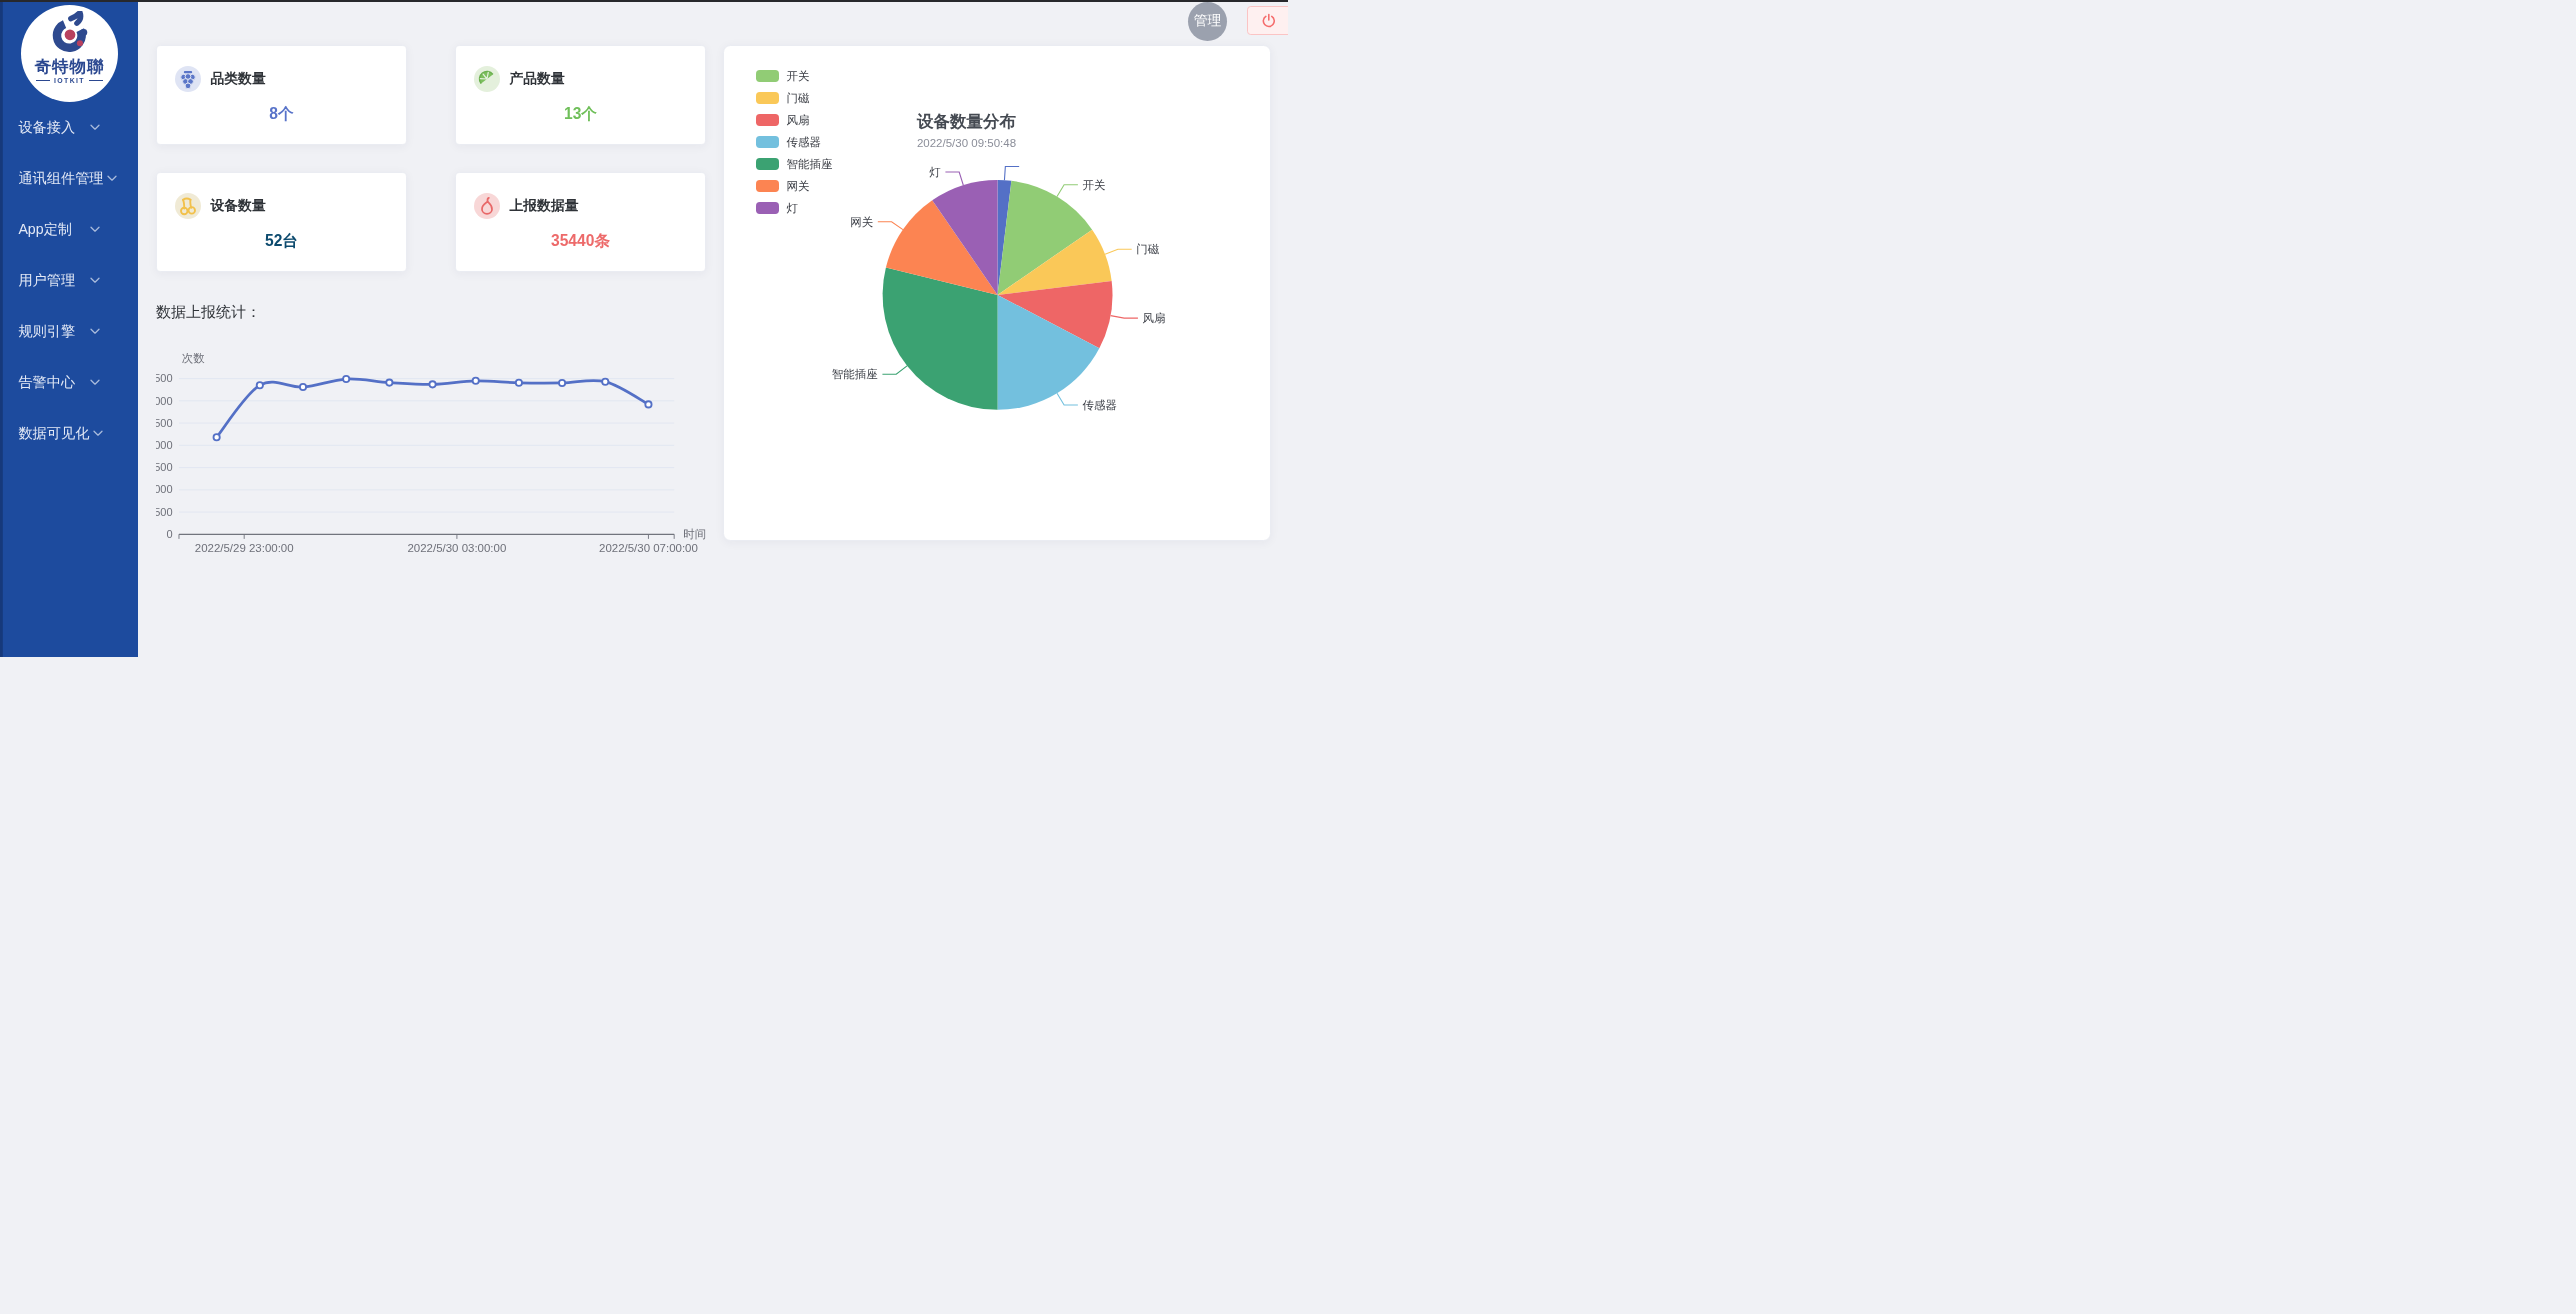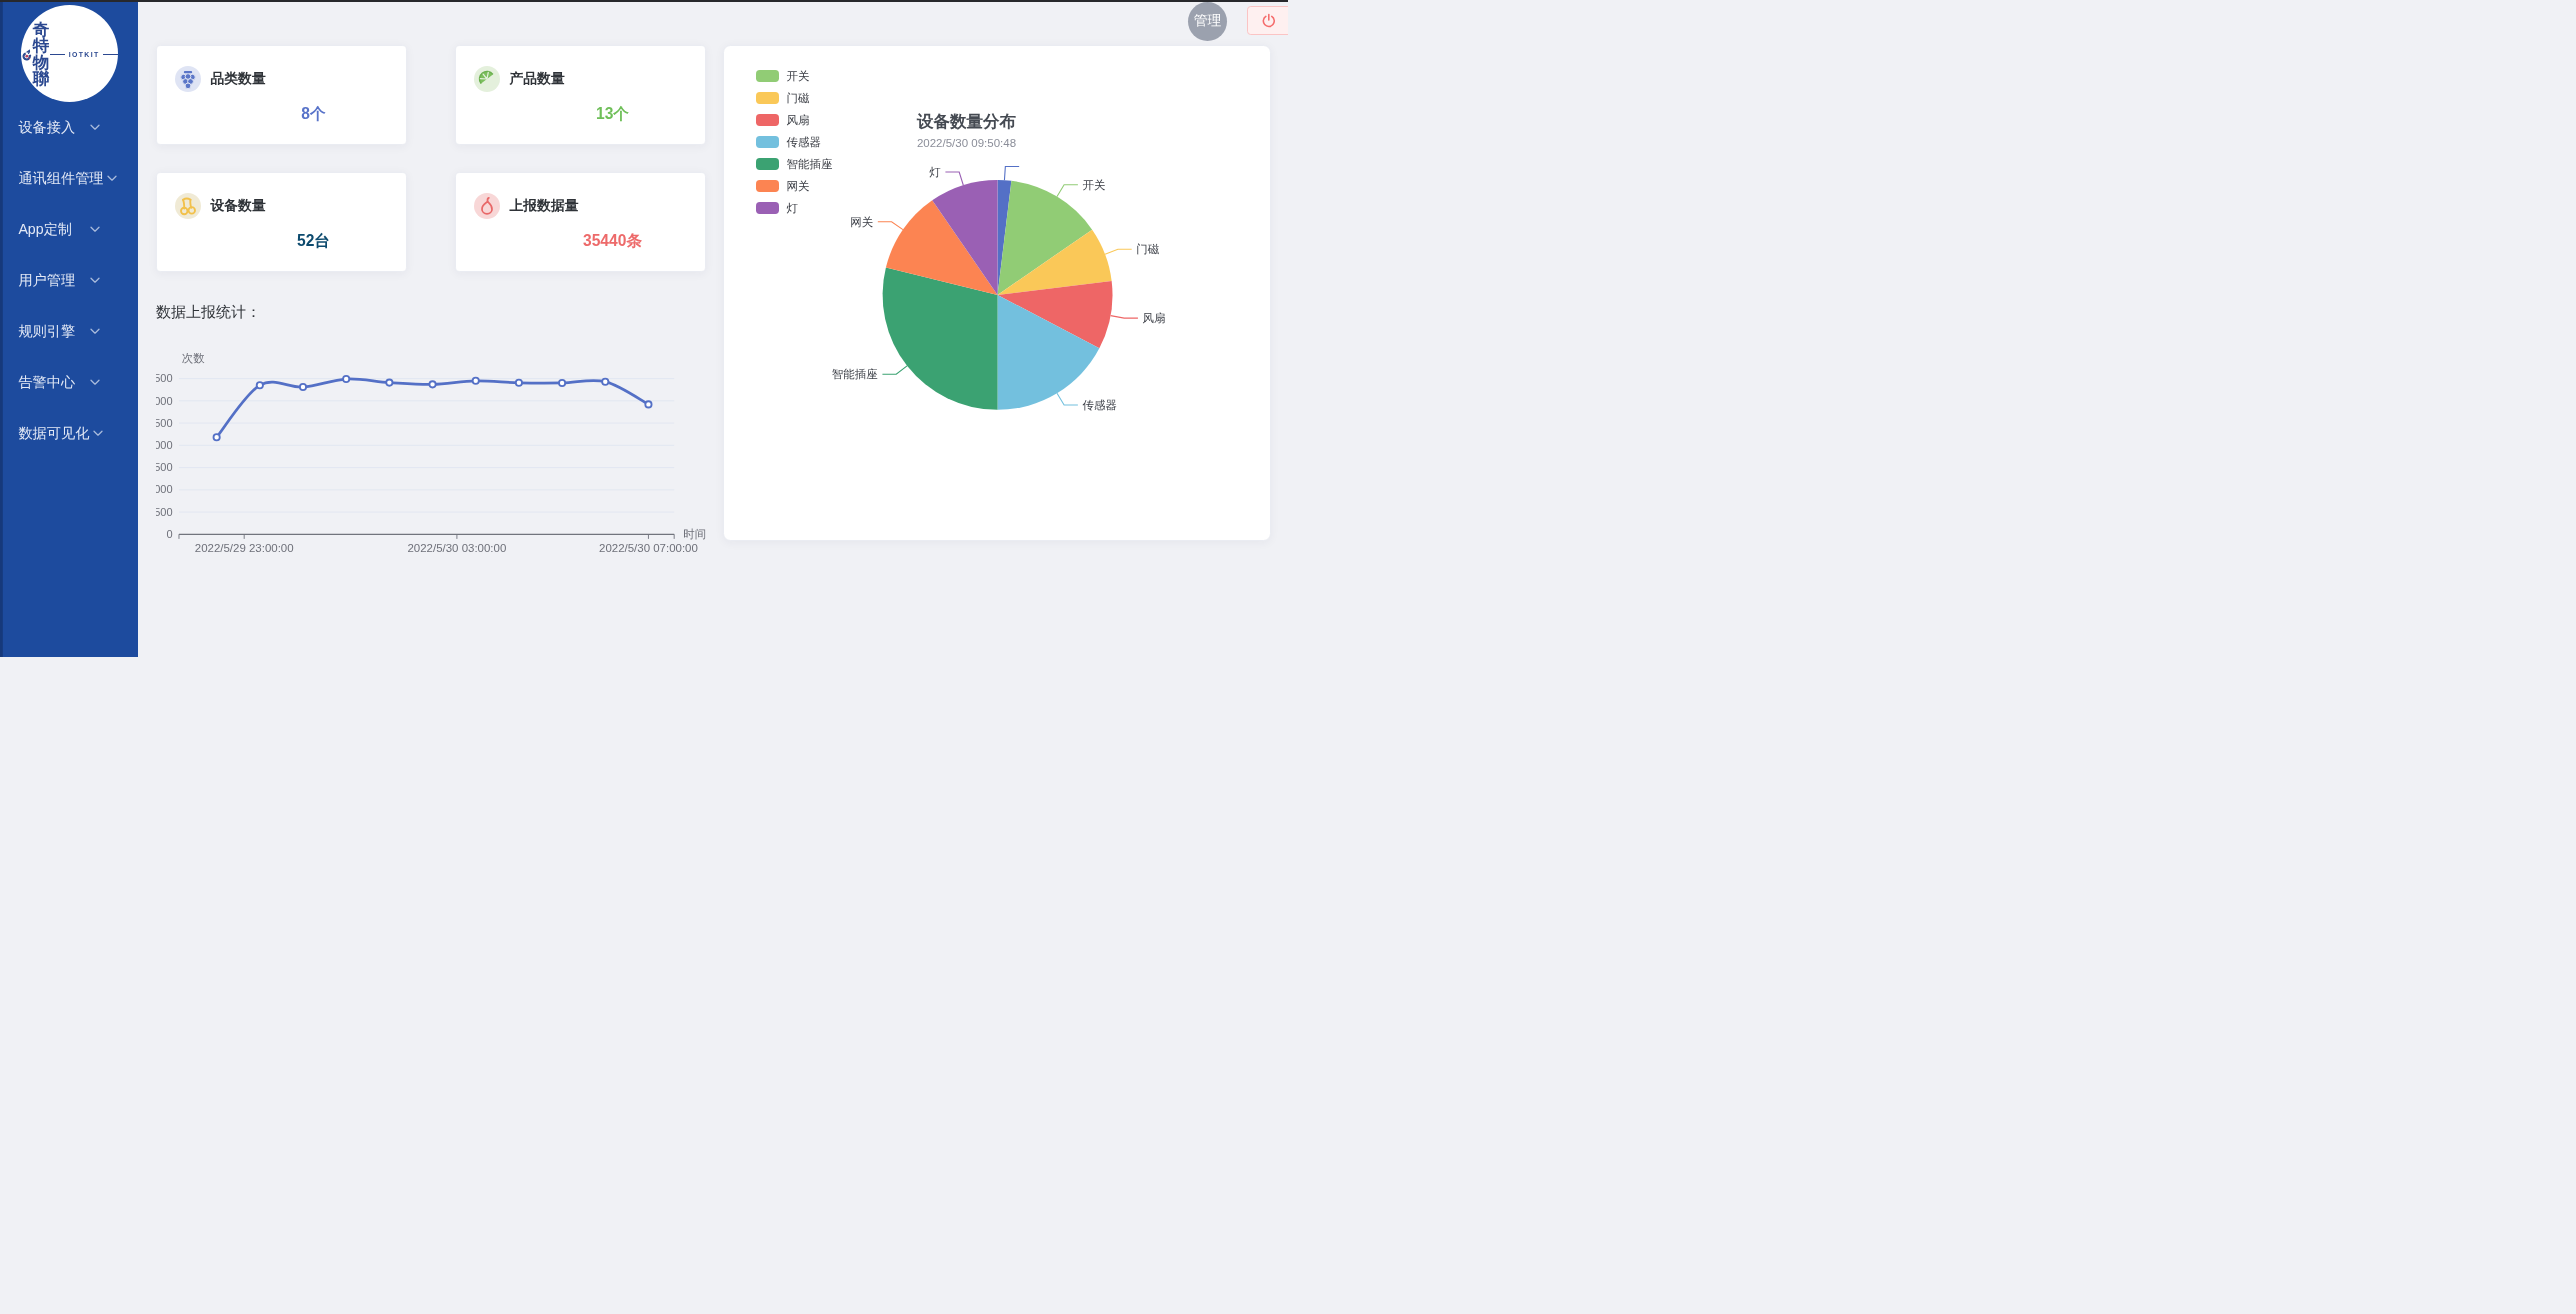--- a/index.html
+++ b/index.html
@@ -7,21 +7,21 @@
     width:1288px;height:657px;position:relative;overflow:hidden;
     background:#f0f1f5;font-family:"Liberation Sans",sans-serif;
     -webkit-font-smoothing:antialiased;
   }
   .topstrip{position:absolute;left:0;top:0;width:1288px;height:1.8px;background:#27282c;z-index:60;}
 
   
   .sidebar{position:absolute;left:0;top:0;width:138px;height:657px;background:#1d4b9e;z-index:10;
     box-shadow:inset 2.8px 0 0 #16397b;}
   .logo-circle{position:absolute;left:21px;top:4.6px;width:97px;height:97px;border-radius:50%;
-    background:#ffffff;display:flex;flex-direction:row;align-items:center;}
+    background:#ffffff;display:flex;flex-direction:column;align-items:center;}
   .logo-icon{margin-top:6.4px;}
   .logo-brand{font-size:16.5px;font-weight:bold;color:#2b4890;letter-spacing:0.9px;line-height:1;margin-top:0.9px;}
   .logo-sub{display:flex;align-items:center;gap:3.7px;margin-top:2.8px;}
   .logo-sub .line{width:14.7px;height:0.9px;background:#2b4890;}
   .logo-sub .txt{font-size:6.9px;letter-spacing:1.4px;color:#2b4890;font-weight:bold;}
   .nav{position:absolute;left:0;top:102px;width:118px;}
   .nav-item{height:51px;display:flex;align-items:center;justify-content:space-between;
     padding:0 18.4px 0 18.4px;cursor:pointer;}
   .nav-item .lbl{color:#e3e9f6;font-size:14.2px;white-space:nowrap;}
   .nav-item svg{flex:none;margin-left:3.7px;}
@@ -32,21 +32,21 @@
   .power-btn{position:absolute;left:1247px;top:6.4px;width:51px;height:28.5px;background:#fef0f0;
     border:0.9px solid #fbc4c4;border-radius:3.7px;display:flex;align-items:center;justify-content:flex-start;
     padding-left:13px;box-sizing:border-box;z-index:20;cursor:pointer;}
 
   
   .stat-card{position:absolute;width:251px;height:100px;background:#fff;border:0.9px solid #eaecf2;
     border-radius:4.6px;box-shadow:0 1.8px 9.2px rgba(40,48,70,.05);box-sizing:border-box;}
   .stat-head{position:absolute;left:17.5px;top:20px;display:flex;align-items:center;}
   .icon-circle{width:26px;height:26px;border-radius:50%;display:flex;align-items:center;justify-content:center;}
   .stat-title{margin-left:10px;font-size:13.8px;font-weight:bold;color:#2f3338;text-align:center;}
-  .stat-value{position:absolute;left:0;top:58px;width:100%;text-align:center;font-size:15.6px;font-weight:bold;padding-left:32px;}
+  .stat-value{position:absolute;left:0;top:58px;width:100%;text-align:center;font-size:15.6px;font-weight:bold;}
 
   
   .section-title{position:absolute;left:156px;top:303px;font-size:15px;color:#2f3338;}
   .line-chart{position:absolute;left:156px;top:338px;}
 
   
   .pie-card{position:absolute;left:723px;top:45px;width:548px;height:496px;background:#fff;
     border:0.9px solid #eaecf2;border-radius:7.4px;box-shadow:0 1.8px 9.2px rgba(40,48,70,.05);box-sizing:border-box;}
   .pie-title{position:absolute;left:0;top:65px;width:485px;text-align:center;font-size:16.5px;
     font-weight:bold;color:#454a52;}

